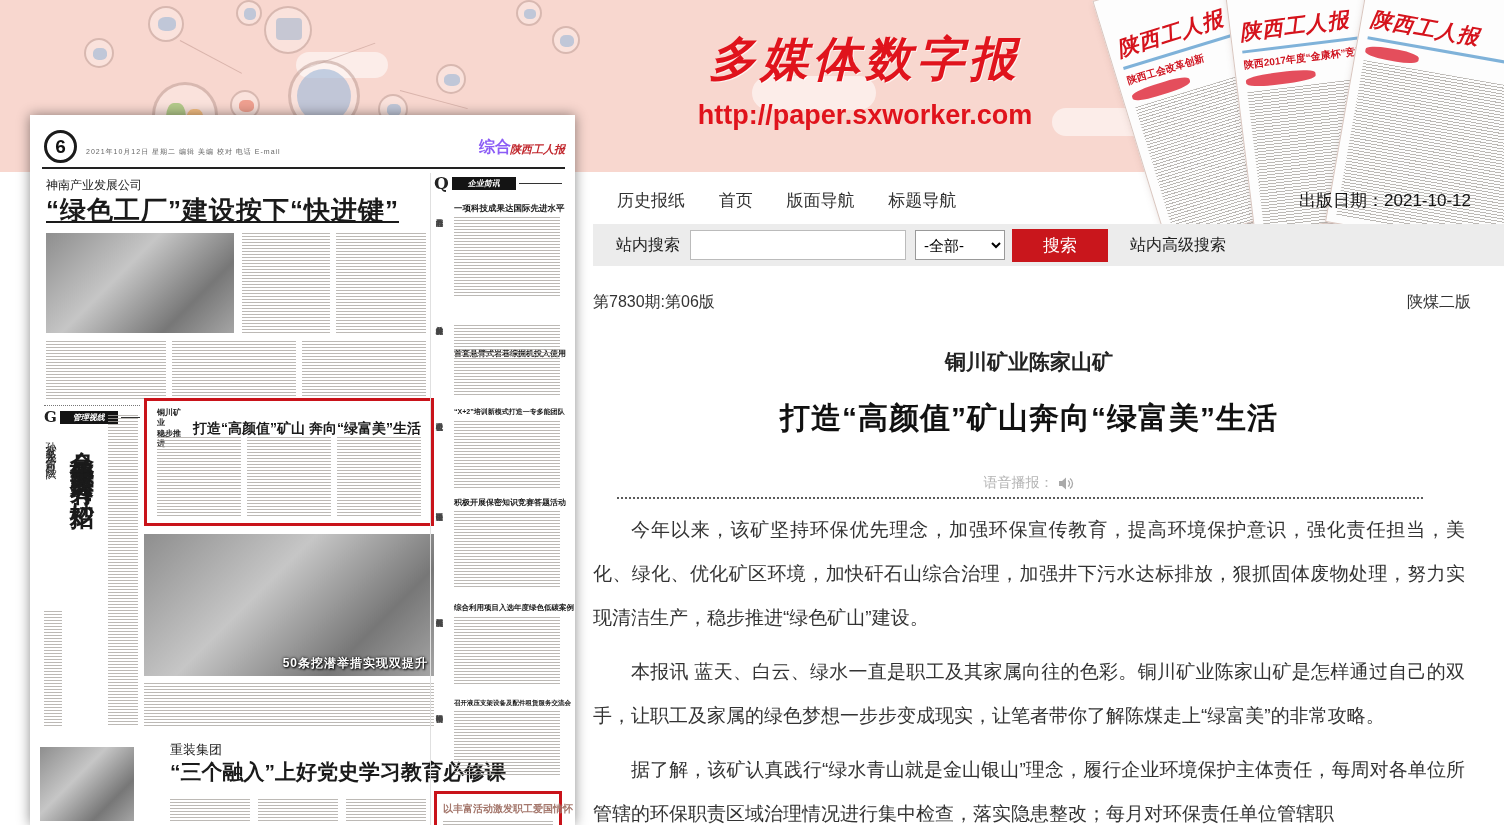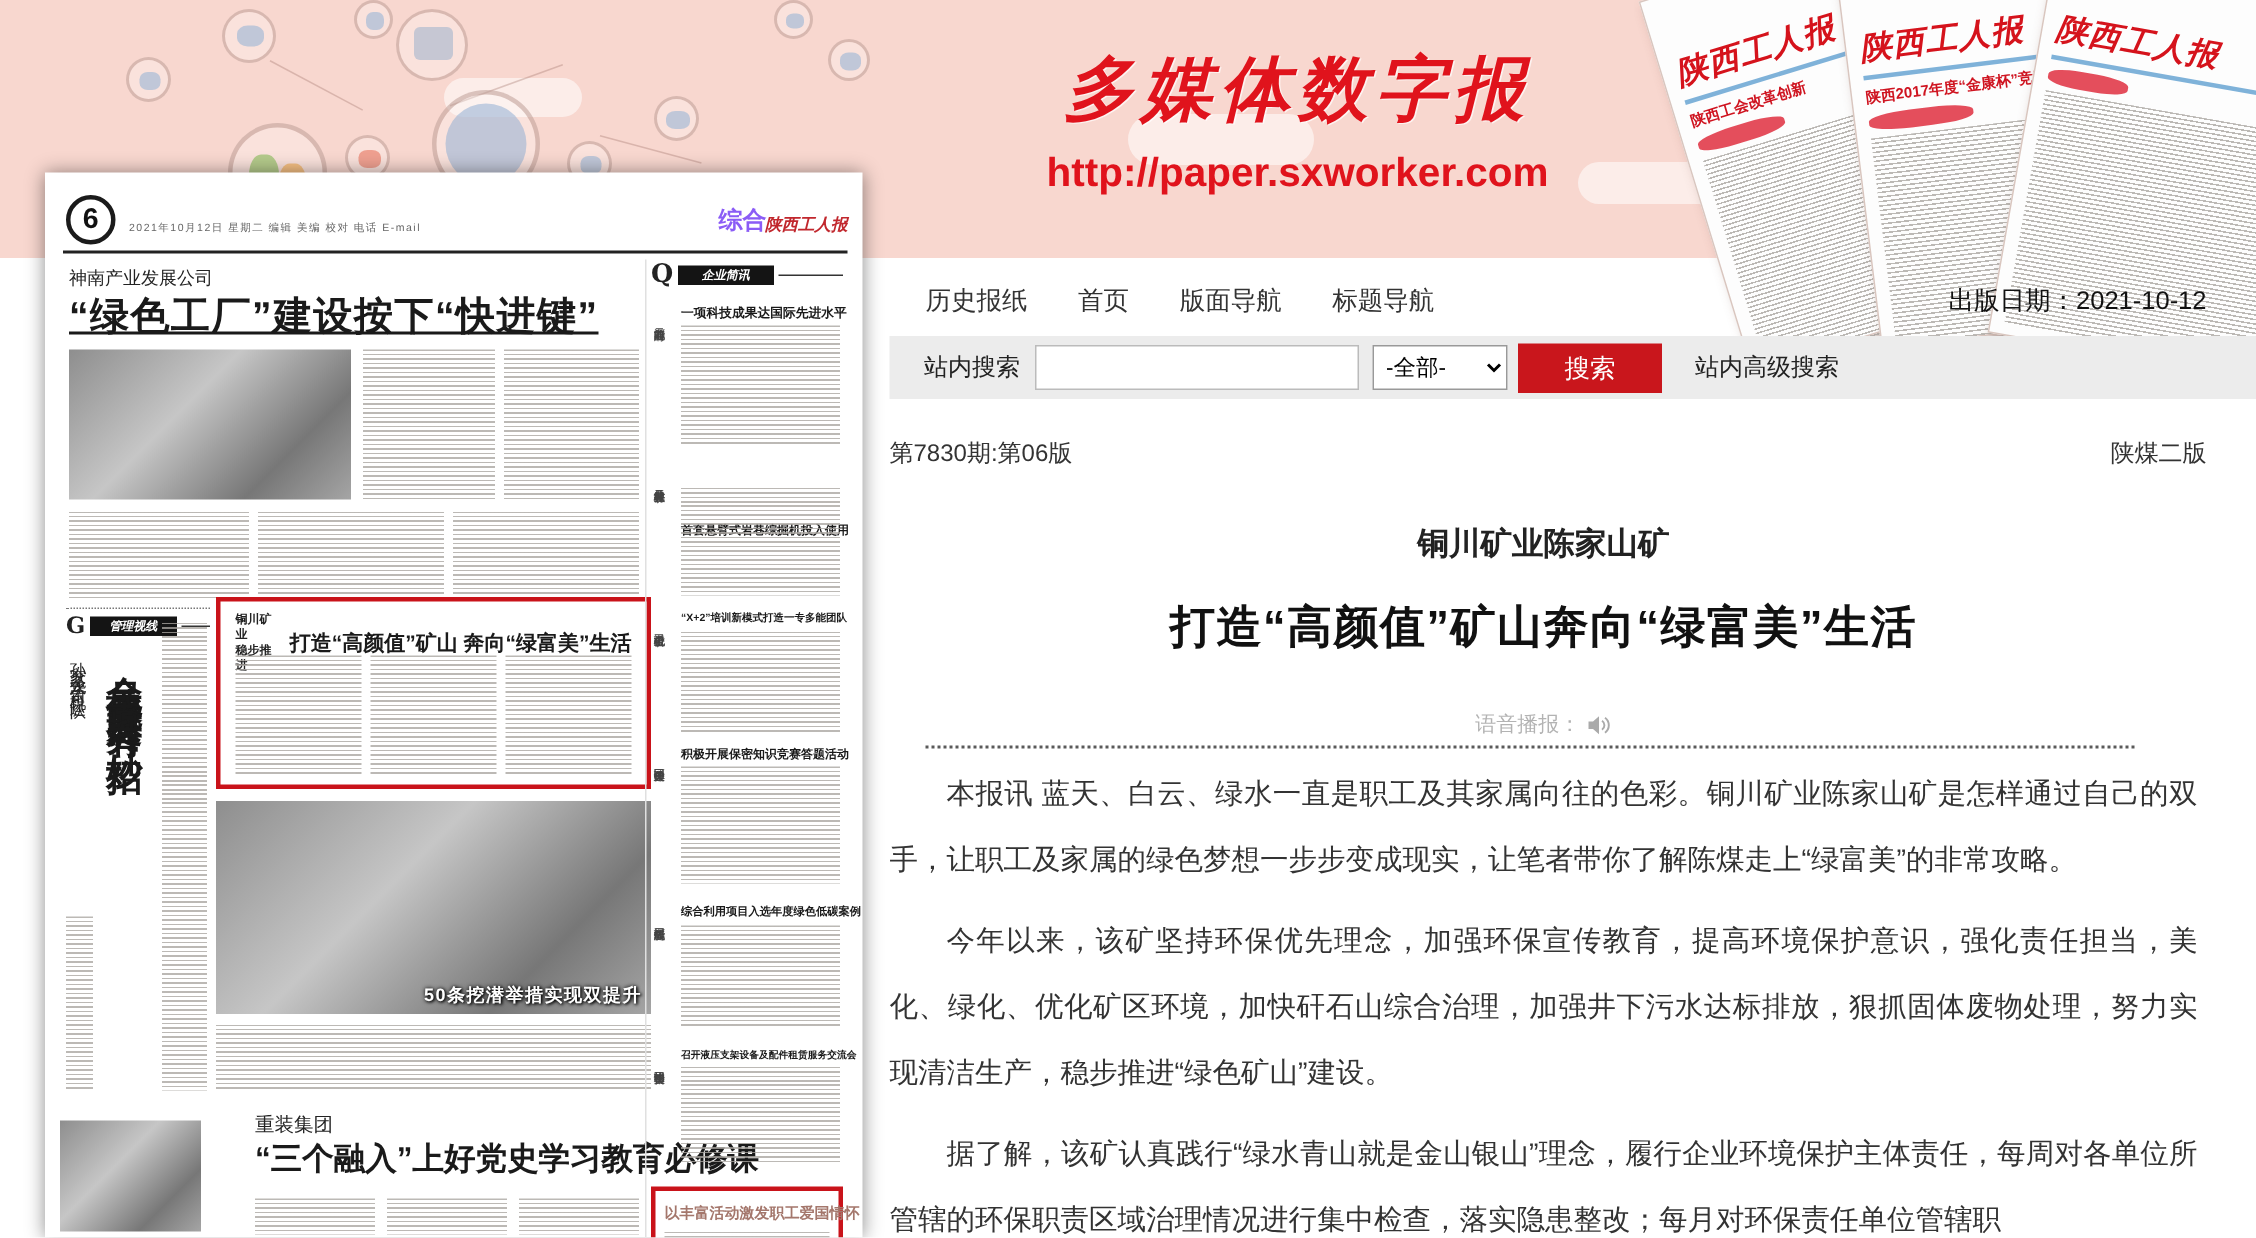--- a/index.html
+++ b/index.html
@@ -262,16 +262,16 @@
       <polygon points="1,5 4,5 8,1.5 8,13.5 4,10 1,10" fill="#aaa"></polygon>
       <path d="M10 4.5 A3.6 3.6 0 0 1 10 10.5" stroke="#aaa" stroke-width="1.3" fill="none"></path>
       <path d="M12 2.5 A6.2 6.2 0 0 1 12 12.5" stroke="#aaa" stroke-width="1.3" fill="none"></path>
     </svg>
   </span>
 </div>
 
 <div class="dash"></div>
 
 <div class="art-body">
+  <p>今年以来，该矿坚持环保优先理念，加强环保宣传教育，提高环境保护意识，强化责任担当，美化、绿化、优化矿区环境，加快矸石山综合治理，加强井下污水达标排放，狠抓固体废物处理，努力实现清洁生产，稳步推进“绿色矿山”建设。</p>
   <p>本报讯  蓝天、白云、绿水一直是职工及其家属向往的色彩。铜川矿业陈家山矿是怎样通过自己的双手，让职工及家属的绿色梦想一步步变成现实，让笔者带你了解陈煤走上“绿富美”的非常攻略。</p>
-  <p>今年以来，该矿坚持环保优先理念，加强环保宣传教育，提高环境保护意识，强化责任担当，美化、绿化、优化矿区环境，加快矸石山综合治理，加强井下污水达标排放，狠抓固体废物处理，努力实现清洁生产，稳步推进“绿色矿山”建设。</p>
   <p>据了解，该矿认真践行“绿水青山就是金山银山”理念，履行企业环境保护主体责任，每周对各单位所管辖的环保职责区域治理情况进行集中检查，落实隐患整改；每月对环保责任单位管辖职</p>
 </div>
 
 </body></html>

